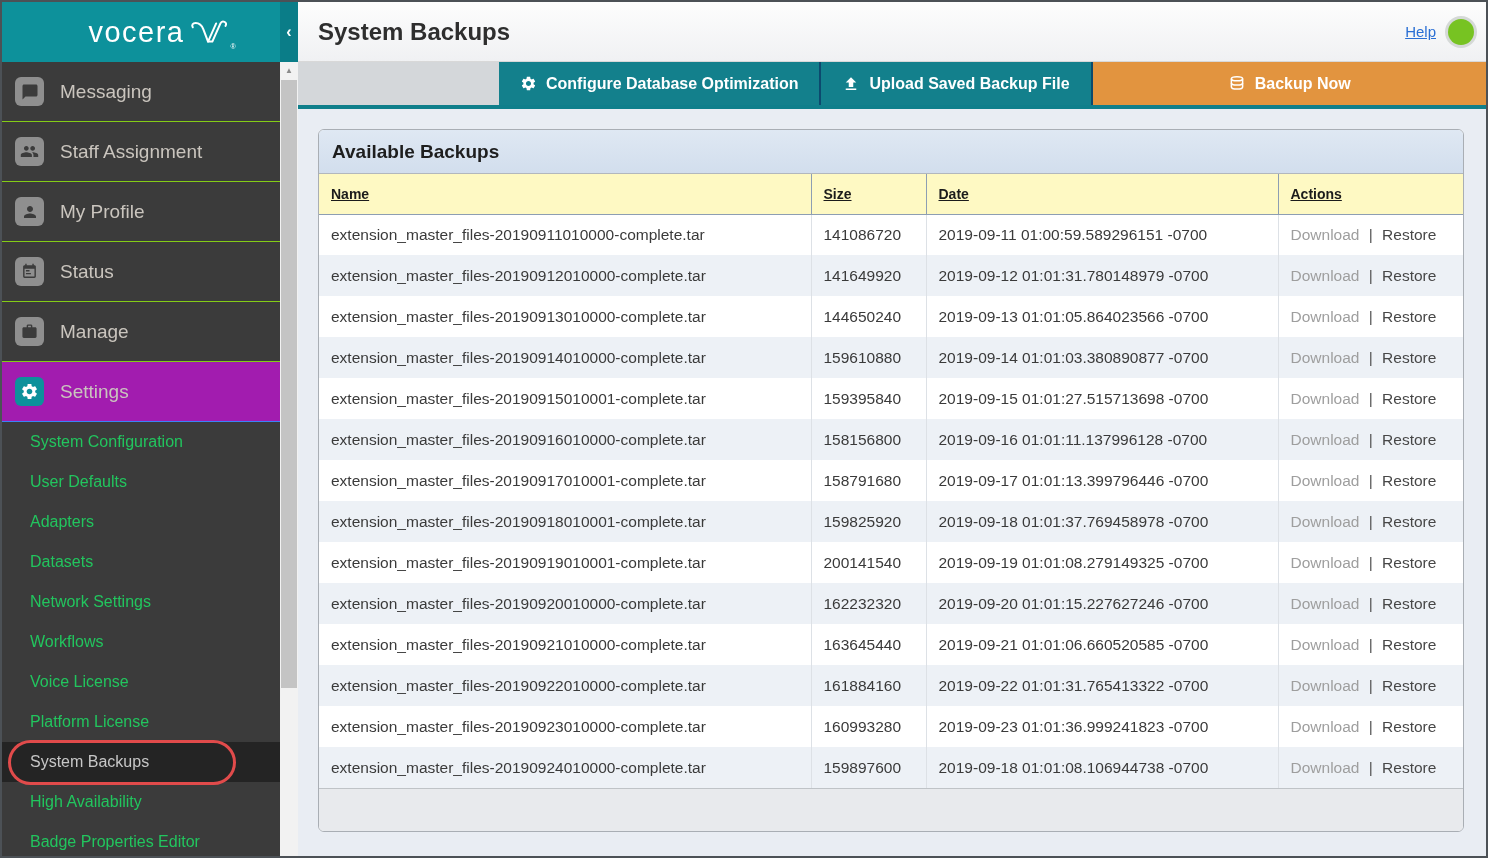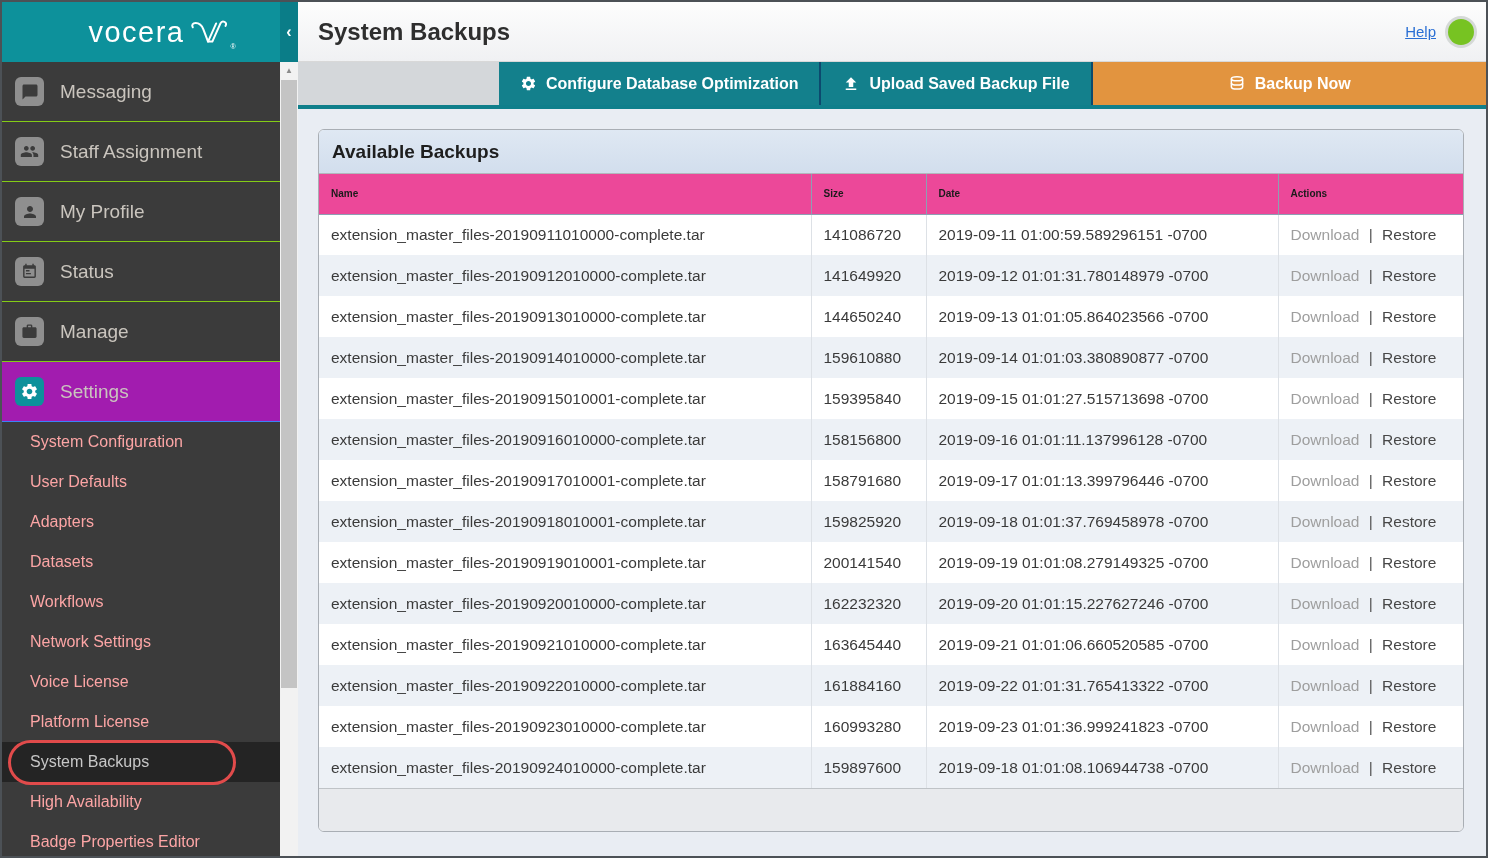--- a/index.html
+++ b/index.html
@@ -14,21 +14,21 @@
   .logo-text { color:#fff; font-size:29px; letter-spacing:1.5px; font-weight:400; }
   .logo-mark { margin-left:4px; margin-top:2px; }
   .reg { color:#fff; font-size:7px; align-self:flex-end; margin-bottom:12px; }
   .menu-item { height:60px; display:flex; align-items:center; padding-left:13px; border-bottom:1px solid #84cc16; cursor:pointer; }
   .menu-item .sq-icon { width:29px; height:29px; border-radius:6px; background:#8f8f8f; display:flex; align-items:center; justify-content:center; flex:0 0 auto; }
   .menu-item .sq-icon svg { fill:#3b3b3b; }
   .menu-item .mi-label { margin-left:16px; font-size:19px; color:#cac5be; }
   .menu-item.active { background:#a21caf; border-bottom:1px solid #3b82f6; }
   .menu-item.active .sq-icon { background:#0d919b; }
   .menu-item.active .sq-icon svg { fill:#ffffff; }
-  .subitem { height:40px; line-height:40px; padding-left:28px; font-size:16px; color:#fca5a5; cursor:pointer; position:relative; white-space:nowrap; }
+  .subitem { height:40px; line-height:40px; padding-left:28px; font-size:16px; color:#22c55e; cursor:pointer; position:relative; white-space:nowrap; }
   .subitem.selected { background:#242424; color:#c7c7c7; }
   .annotation-oval { position:absolute; left:6px; top:-2px; width:228px; height:45px; border:3px solid #e14b4b; border-radius:26px; pointer-events:none; }
   
   .rail { position:absolute; left:278px; top:0; width:18px; height:100%; background:#f2f2f2; }
   .collapse-btn { height:60px; background:#0a7d88; color:#fff; display:flex; align-items:center; justify-content:center; font-size:16px; font-weight:bold; cursor:pointer; }
   .sb-up { height:17px; text-align:center; font-size:8px; color:#8b8b8b; line-height:17px; cursor:pointer; }
   .sb-thumb { position:absolute; top:78px; left:1px; width:16px; height:608px; background:#c4c4c4; cursor:pointer; }
   
   .main { position:absolute; left:296px; top:0; right:0; height:100%; }
   .page-header { height:60px; background:linear-gradient(#fdfdfd,#f0f1f3); border-bottom:1px solid #d8d8d8; display:flex; align-items:center; padding:0 10px 0 20px; }
@@ -40,21 +40,21 @@
   .toolbar-spacer { width:201px; background:#d4d7da; }
   .tb-btn { display:flex; align-items:center; justify-content:center; gap:9px; padding:0 21px; background:#13808c; color:#fff; font-size:16px; font-weight:bold; border:none; cursor:pointer; font-family:inherit; white-space:nowrap; }
   .tb-btn + .tb-btn { border-left:2px solid #0c4a6e; }
   .tb-btn.orange { background:#e2943f; flex:1; }
   .tb-btn svg { flex:0 0 auto; }
   
   .content { position:absolute; top:107px; bottom:0; left:0; right:0; background:#e9edf3; padding:20px 22px 0 20px; }
   .panel { border:1px solid #a9aeb4; border-radius:6px; background:#fff; }
   .panel-title { height:44px; background:linear-gradient(#dfe8f3,#d2deed); border-bottom:1px solid #b2b7bd; border-radius:5px 5px 0 0; display:flex; align-items:center; padding-left:13px; font-size:19px; font-weight:bold; color:#1e1e1e; }
   table { width:100%; border-collapse:collapse; table-layout:fixed; }
-  thead th { background:#ec4899; border:1px solid #8d9eb3; border-top:none; height:40px; text-align:left; padding-left:12px; font-size:10px; color:#1b1b1b; }
+  thead th { background:#fef9c3; border:1px solid #8d9eb3; border-top:none; height:40px; text-align:left; padding-left:12px; font-size:14px; color:#1b1b1b;text-decoration:underline; }
   thead th:first-child { border-left:none; }
   thead th:last-child { border-right:none; }
   tbody td { height:41px; padding-left:12px; border-right:1px solid #dde1e6; font-size:15.5px; color:#3a3a3a; white-space:nowrap; overflow:hidden; }
   tbody td:last-child { border-right:none; }
   tbody tr:nth-child(even) { background:#edf1f6; }
   .dl-link { color:#9e9e9e; cursor:pointer; }
   .action-sep { color:#555; margin:0 5px; }
   .rs-link { color:#474747; cursor:pointer; }
   .panel-footer { height:43px; background:#e8eaed; border-top:1px solid #bfc3c7; border-radius:0 0 5px 5px; }
 </style>
@@ -120,22 +120,22 @@
             <path d="M19.14 12.94c.04-.3.06-.61.06-.94 0-.32-.02-.64-.07-.94l2.03-1.58c.18-.14.23-.41.12-.61l-1.92-3.32c-.12-.22-.37-.29-.59-.22l-2.39.96c-.5-.38-1.03-.7-1.62-.94L14.4 2.81c-.04-.24-.24-.41-.48-.41h-3.84c-.24 0-.43.17-.47.41L9.25 5.35c-.59.24-1.13.57-1.62.94l-2.39-.96c-.22-.08-.47 0-.59.22L2.74 8.87c-.12.21-.08.47.12.61l2.03 1.58c-.05.3-.09.63-.09.94s.02.64.07.94l-2.03 1.58c-.18.14-.23.41-.12.61l1.92 3.32c.12.22.37.29.59.22l2.39-.96c.5.38 1.03.7 1.62.94l.36 2.54c.05.24.24.41.48.41h3.84c.24 0 .44-.17.47-.41l.36-2.54c.59-.24 1.13-.56 1.62-.94l2.39.96c.22.08.47 0 .59-.22l1.92-3.32c.12-.22.07-.47-.12-.61l-2.01-1.58zM12 15.6c-1.98 0-3.6-1.62-3.6-3.6s1.62-3.6 3.6-3.6 3.6 1.62 3.6 3.6-1.62 3.6-3.6 3.6z"></path>
           </svg>
       </span>
       <span class="mi-label">Settings</span>
     </div>
 
     <div class="subitem"><span>System Configuration</span></div>
     <div class="subitem"><span>User Defaults</span></div>
     <div class="subitem"><span>Adapters</span></div>
     <div class="subitem"><span>Datasets</span></div>
+    <div class="subitem"><span>Network Settings</span></div>
     <div class="subitem"><span>Workflows</span></div>
-    <div class="subitem"><span>Network Settings</span></div>
     <div class="subitem"><span>Voice License</span></div>
     <div class="subitem"><span>Platform License</span></div>
     <div class="subitem selected">
       <span>System Backups</span>
       <span class="annotation-oval"></span>
     </div>
     <div class="subitem"><span>High Availability</span></div>
     <div class="subitem"><span>Badge Properties Editor</span></div>
   </nav>
 </aside>

